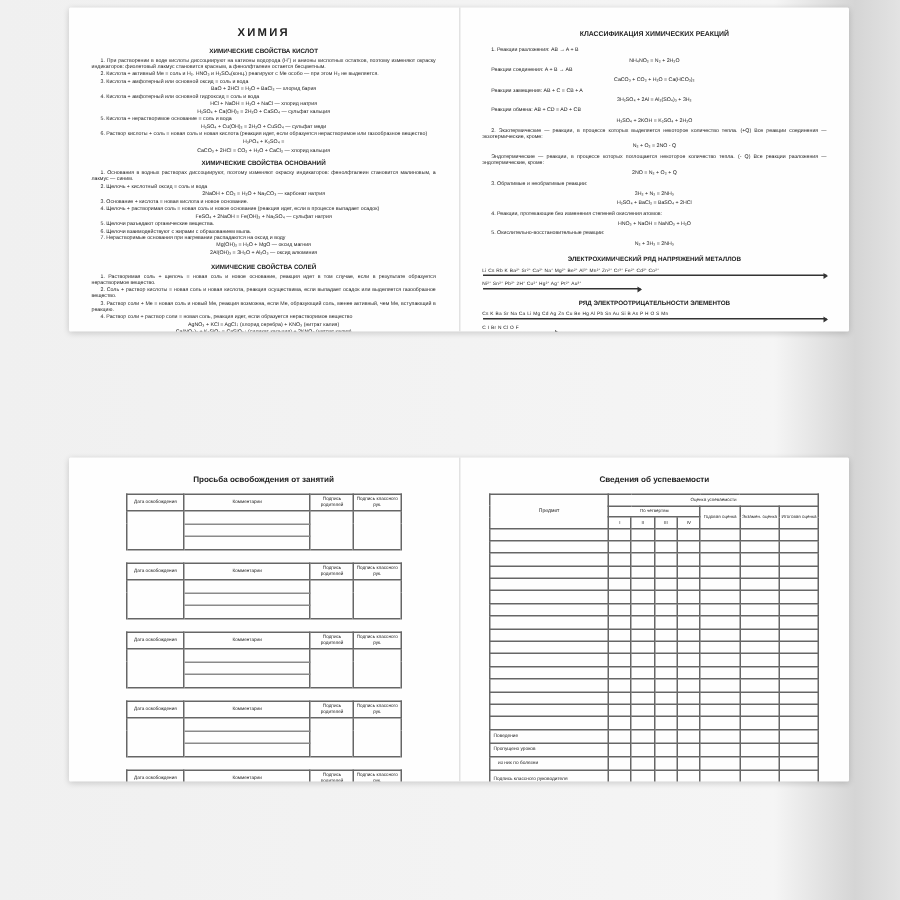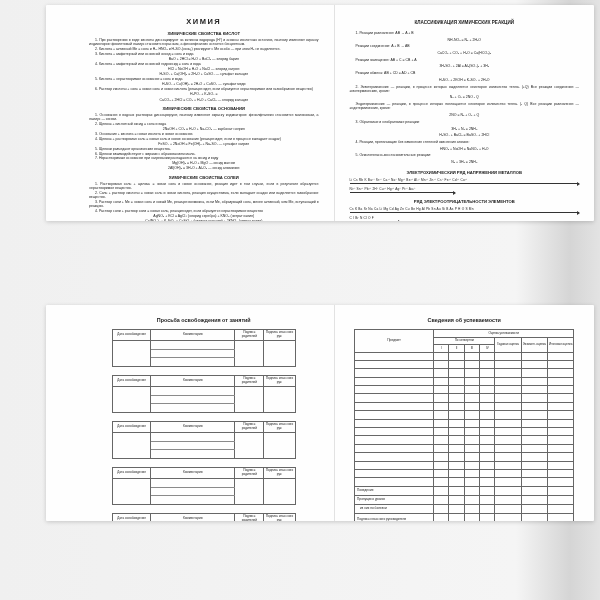--- a/index.html
+++ b/index.html
@@ -1,20 +1,20 @@
 <!DOCTYPE html>
 <html><head>
 <meta charset="utf-8">
 <style>
   html,body{margin:0;padding:0;background:#e9e9e9;}
   .canvas{position:relative;width:600px;height:600px;overflow:hidden;
     font-family:"Liberation Sans",sans-serif;color:#222;
     background:linear-gradient(90deg,#f0f0f0 0%,#f5f5f5 86%,#d5d5d5 95%,#e3e3e3 100%);}
   .sheet{position:absolute;left:46px;width:520px;height:216px;background:#fefefe;
-    box-shadow:0 1px 4px rgba(0,0,0,.18);display:flex;border-radius:1px;padding-left:28px;}
+    box-shadow:0 1px 4px rgba(0,0,0,.18);display:flex;border-radius:1px;}
   #sheet-top{top:5px}
   #sheet-bottom{top:305px}
   .page{flex:1;padding:9px 15px 6px 15px;box-sizing:border-box;position:relative;overflow:hidden;}
   .page + .page{border-left:1px solid #e2e2e2;}
   .main-title{font-size:7.5px;font-weight:bold;text-align:center;letter-spacing:1.5px;margin:3px 0 5px;}
   .p3-title,.p4-title{font-size:5.4px;font-weight:bold;text-align:center;margin:3px 0 6px;}
   
   .h{font-size:4.2px;font-weight:bold;text-align:center;margin:4px 0 2px;line-height:5px;}
   .p{font-size:3.5px;line-height:4.3px;text-align:justify;text-indent:6px;margin:.4px 0;}
   .c{font-size:3.5px;line-height:4.3px;text-align:center;margin:.8px 0;}

